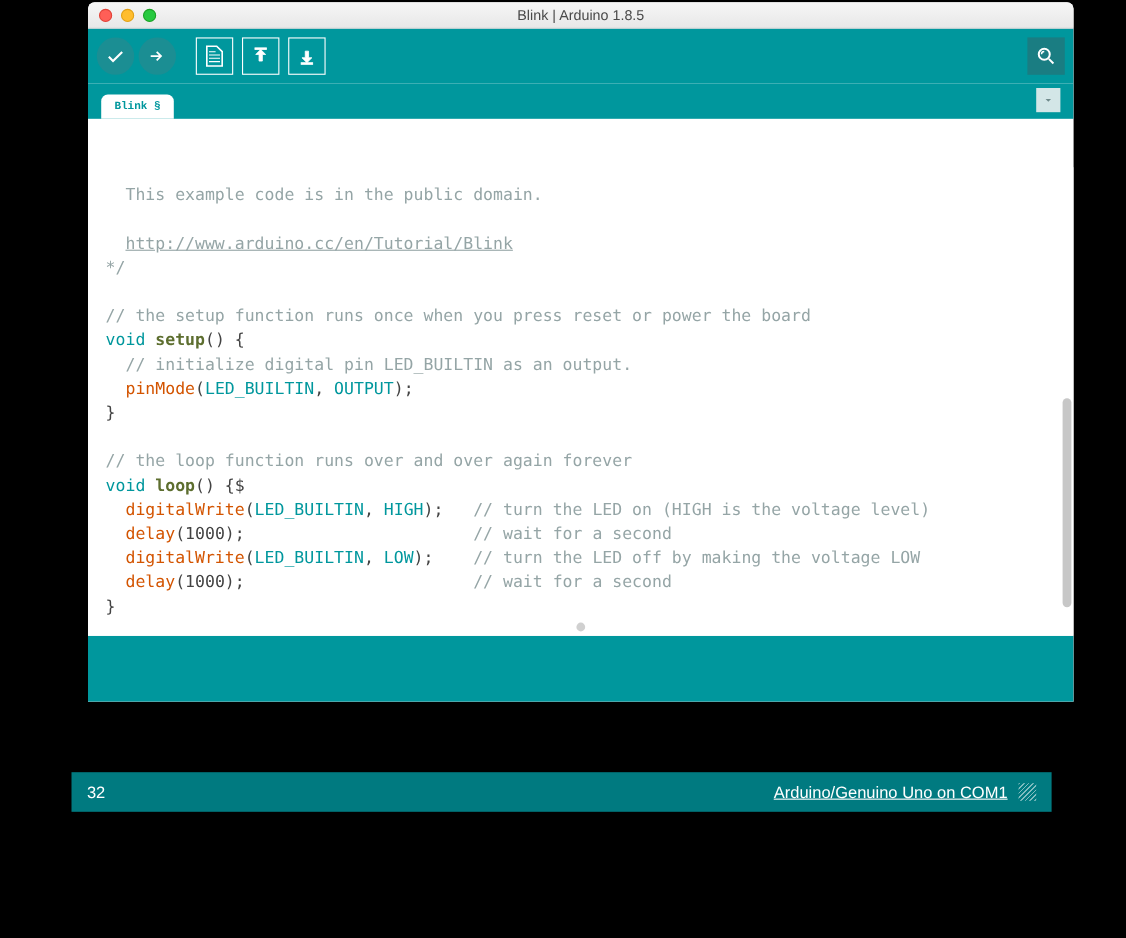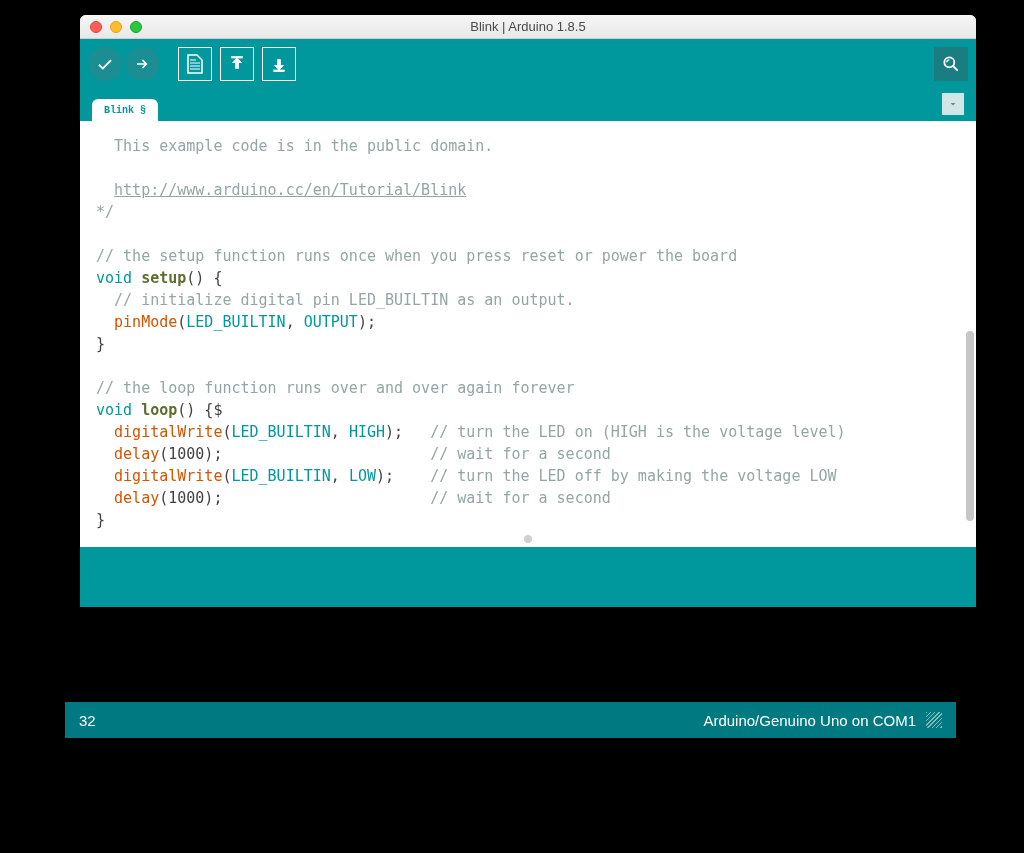--- a/index.html
+++ b/index.html
@@ -7,21 +7,21 @@
     background: #000;
     width: 1024px;
     height: 853px;
     font-family: -apple-system, "Helvetica Neue", Arial, sans-serif;
     overflow: hidden;
     position: relative;
   }
   .window {
     position: absolute;
     left: 80px;
-    top: 15px;
+    top: 2px;
     width: 896px;
     border-radius: 6px 6px 0 0;
     box-shadow: 0 20px 60px rgba(0,0,0,.6);
     background: #fff;
     overflow: hidden;
   }
   
   .titlebar {
     height: 24px;
     background: linear-gradient(#f6f6f6,#e8e8e8);
@@ -108,20 +108,21 @@
   .editor{
     background:#fff;
     height:426px;
     padding:14px 16px 0 16px;
     font-family:"Monaco","Menlo","Consolas",monospace;
     font-size:15px;
     line-height:22px;
     color:#434343;
     position:relative;
     overflow:hidden;
+    margin-top:44px;
   }
   .editor-scroll{
     position:absolute;
     right:2px; top:210px;
     width:8px; height:190px;
     background:#c7c7c7;
     border-radius:4px;
   }
   .c-comment{color:#95a5a6;}
   .c-link{color:#95a5a6;text-decoration:underline;}
@@ -142,21 +143,21 @@
     top:702px;
     width:891px;
     height:36px;
     background:#007a80;
     color:#fff;
     display:flex;
     align-items:center;
     font-size:15px;
     padding:0 14px;
   }
-  .statusbar .right{margin-left:auto;}
+  .statusbar .right{margin-left:auto;text-decoration:underline;}
   .resize-grip{
     margin-left:10px;
     width:16px;height:16px;
     background:repeating-linear-gradient(135deg,rgba(255,255,255,.5) 0 1px,transparent 1px 3px);
   }
   .resize-dot{
     position:absolute;
     left:50%; bottom:4px;
     transform:translateX(-50%);
     width:8px;height:8px;border-radius:50%;

